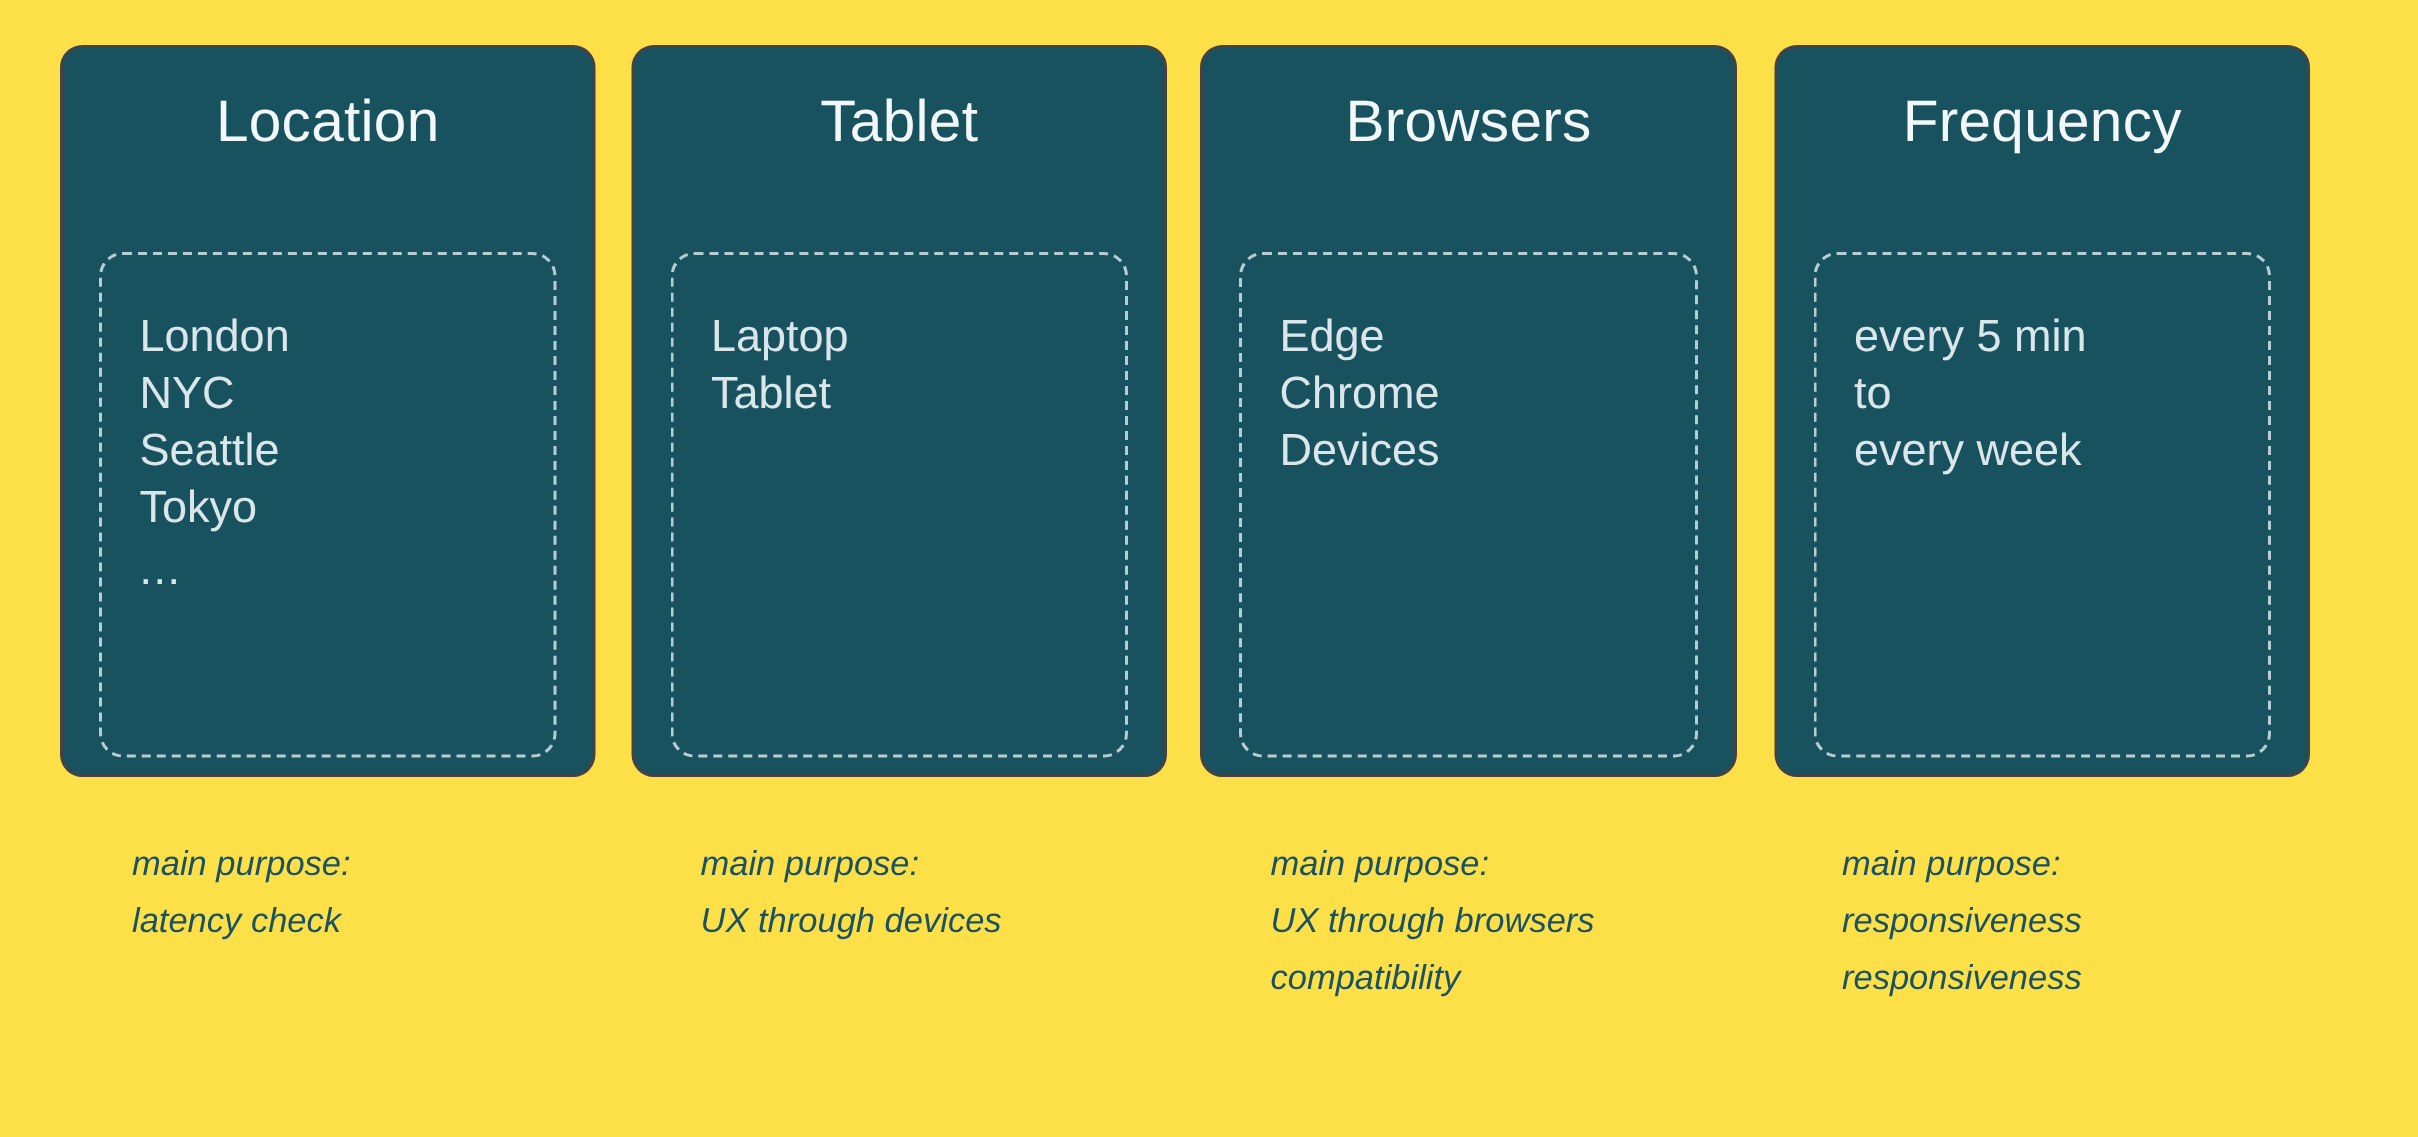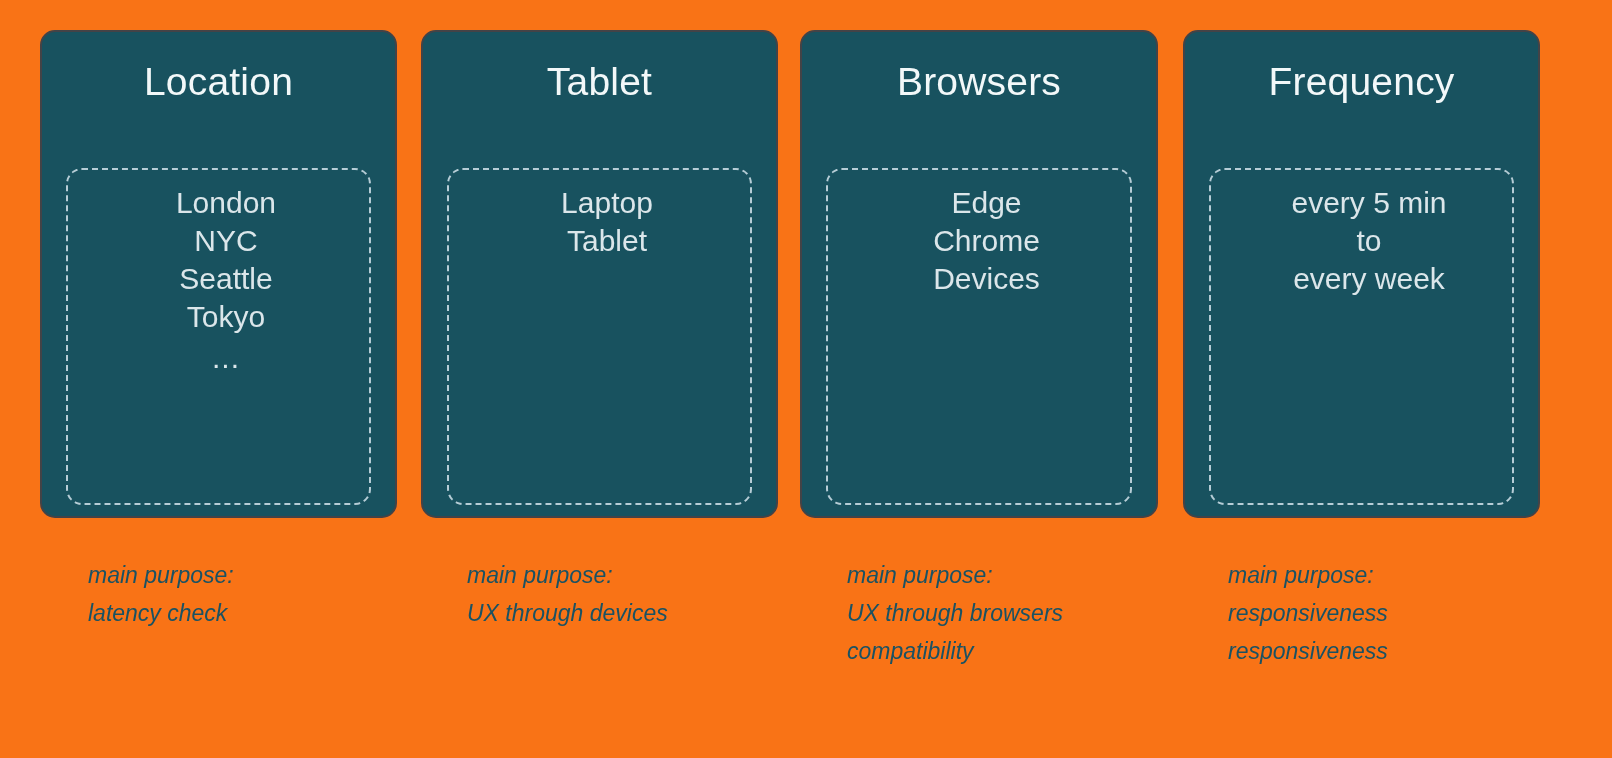--- a/index.html
+++ b/index.html
@@ -13,21 +13,21 @@
     height: 758px;
     font-family: "Liberation Sans", "DejaVu Sans", sans-serif;
     overflow: hidden;
     position: relative;
   }
 
   #board {
     position: relative;
     width: 1612px;
     height: 758px;
-    background: #f97316;
+    background: #fde047;
   }
 
   .column {
     position: absolute;
     top: 0;
     height: 758px;
   }
 
   
   .card {
@@ -63,27 +63,26 @@
     right: 24px;
     top: 136px;
     bottom: 11px;
     box-sizing: border-box;
     border: 2px dashed #b6cdd6;
     border-radius: 16px;
   }
 
   .item-list {
     position: absolute;
-    top: 14px;
+    top: 36px;
     left: 25px;
     right: 10px;
     margin: 0;
     padding: 0;
     list-style: none;
-    text-align: center;
   }
 
   .item-list li {
     color: #dbe6ea;
     font-size: 30px;
     line-height: 38px;
     font-weight: 400;
     white-space: nowrap;
   }
   .item-list li.ellipsis {

